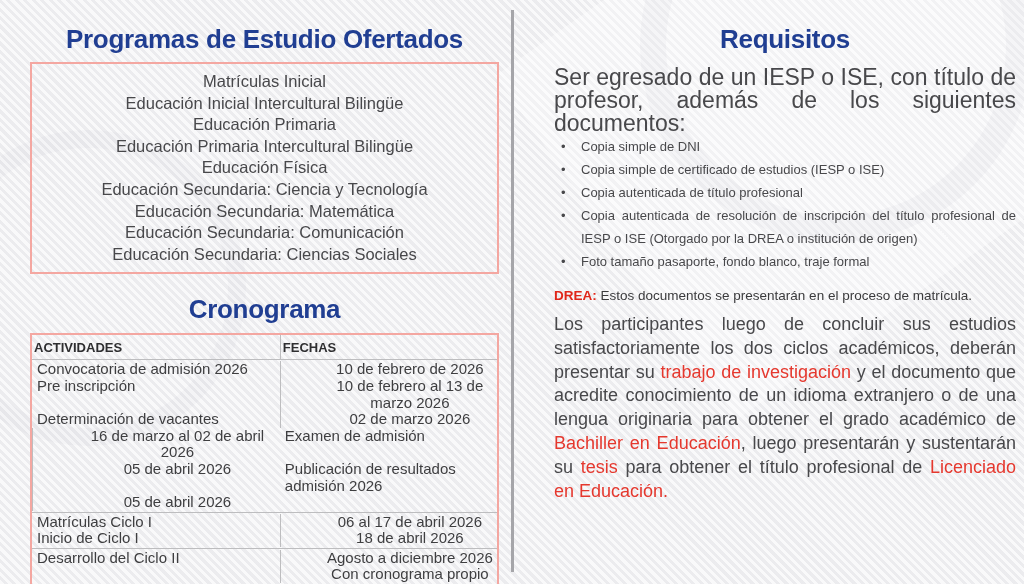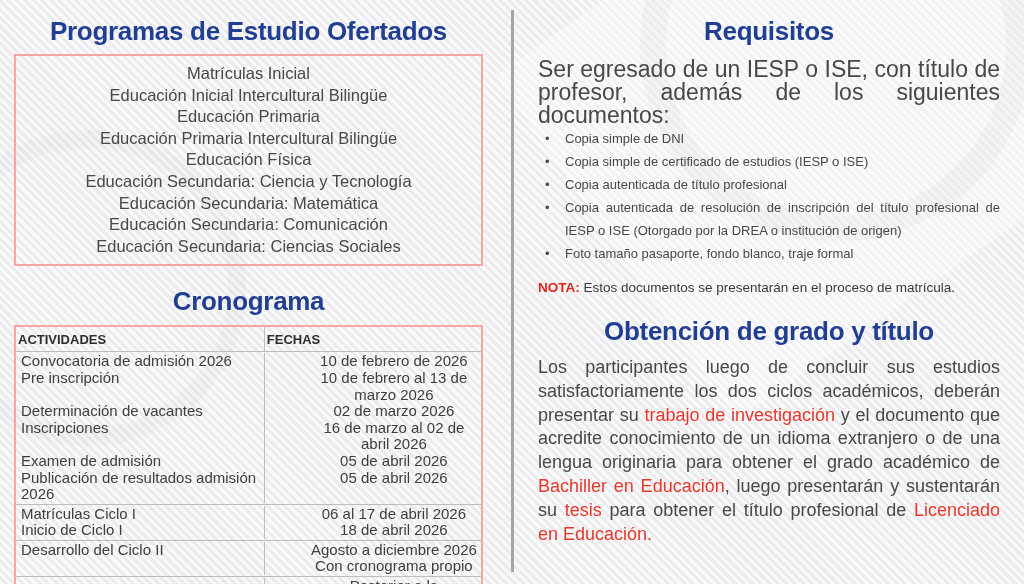--- a/index.html
+++ b/index.html
@@ -11,21 +11,21 @@
     position:relative; width:1024px; height:584px; overflow:hidden;
     background-color:#f2f2f4;
     background-image:repeating-linear-gradient(45deg, rgba(255,255,255,0.55) 0 3px, rgba(120,120,135,0.05) 3px 6px);
     font-family:"Liberation Sans", sans-serif;
   }
   .wm{position:absolute; pointer-events:none;}
   .wm1{left:640px; top:-150px; width:340px; height:340px; border-radius:50%; border:26px solid rgba(130,130,150,0.05);}
   .wm2{left:-70px; top:130px; width:280px; height:280px; border-radius:50%; border:18px solid rgba(130,130,150,0.04);}
   .wm3{left:560px; top:-140px; width:620px; height:420px; background:rgba(255,255,255,0.35); transform:rotate(-35deg);}
   .divider{position:absolute; left:511px; top:10px; width:3px; height:562px; background:var(--divider);}
-  .half{position:absolute; top:0; height:465px; box-sizing:border-box;}
+  .half{position:absolute; top:8px; height:465px; box-sizing:border-box;margin-left:16px;}
   .half-left{left:0; width:512px;}
   .half-right{left:512px; width:512px; padding:0 24px 0 26px;}
   .left-inner{margin-left:14px; width:469px;}
   .sec-title{
     text-align:center; font-weight:bold; font-size:26px; letter-spacing:-0.3px;
     color:var(--navy); font-family:"Liberation Sans", sans-serif;
   }
   .prog-title{margin-top:16px;}
   .prog-box{margin-top:7px; border:2px solid var(--pink); padding:7px 2px; text-align:center; box-sizing:border-box;}
   .prog-line{font-size:16.5px; line-height:21.6px; color:var(--body);}
@@ -82,21 +82,20 @@
           <div class="cell fixedr">FECHAS</div>
         </div>
         <div>
             <div class="tgroup">
               <div class="cell act">Convocatoria de admisión 2026</div>
               <div class="cell fecha">10 de febrero de 2026</div>
               <div class="cell act">Pre inscripción</div>
               <div class="cell fecha">10 de febrero al 13 de marzo 2026</div>
               <div class="cell act">Determinación de vacantes</div>
               <div class="cell fecha">02 de marzo 2026</div>
-              <div class="cell act">Inscripciones</div>
               <div class="cell fecha">16 de marzo al 02 de abril 2026</div>
               <div class="cell act">Examen de admisión</div>
               <div class="cell fecha">05 de abril 2026</div>
               <div class="cell act">Publicación de resultados admisión 2026</div>
               <div class="cell fecha">05 de abril 2026</div>
             </div>
             <div class="tgroup">
               <div class="cell act">Matrículas Ciclo I</div>
               <div class="cell fecha">06 al 17 de abril 2026</div>
               <div class="cell act">Inicio de Ciclo I</div>
@@ -118,17 +117,16 @@
   <div class="half half-right">
     <div class="sec-title req-title">Requisitos</div>
     <p class="req-intro">Ser egresado de un IESP o ISE, con título de profesor, además de los siguientes documentos:</p>
     <ul class="bullets">
         <li>Copia simple de DNI</li>
         <li>Copia simple de certificado de estudios (IESP o ISE)</li>
         <li>Copia autenticada de título profesional</li>
         <li>Copia autenticada de resolución de inscripción del título profesional de IESP o ISE (Otorgado por la DREA o institución de origen)</li>
         <li>Foto tamaño pasaporte, fondo blanco, traje formal</li>
       </ul>
-    <div class="nota"><span class="nota-label">NOTA:</span><span> Estos documentos se presentarán en el proceso de matrícula.</span></div>
-    <div class="sec-title obt-title">Obtención de grado y título</div>
+    <div class="nota"><span class="nota-label">DREA:</span><span> Estos documentos se presentarán en el proceso de matrícula.</span></div>
     <p class="obt-para"><span>Los participantes luego de concluir sus estudios satisfactoriamente los dos ciclos académicos, deberán presentar su </span><span class="red">trabajo de investigación</span><span> y el documento que acredite conocimiento de un idioma extranjero o de una lengua originaria para obtener el grado académico de </span><span class="red">Bachiller en Educación</span><span>, luego presentarán y sustentarán su </span><span class="red">tesis</span><span> para obtener el título profesional de </span><span class="red">Licenciado en Educación.</span></p>
   </div>
 </div>
 
 </body></html>

